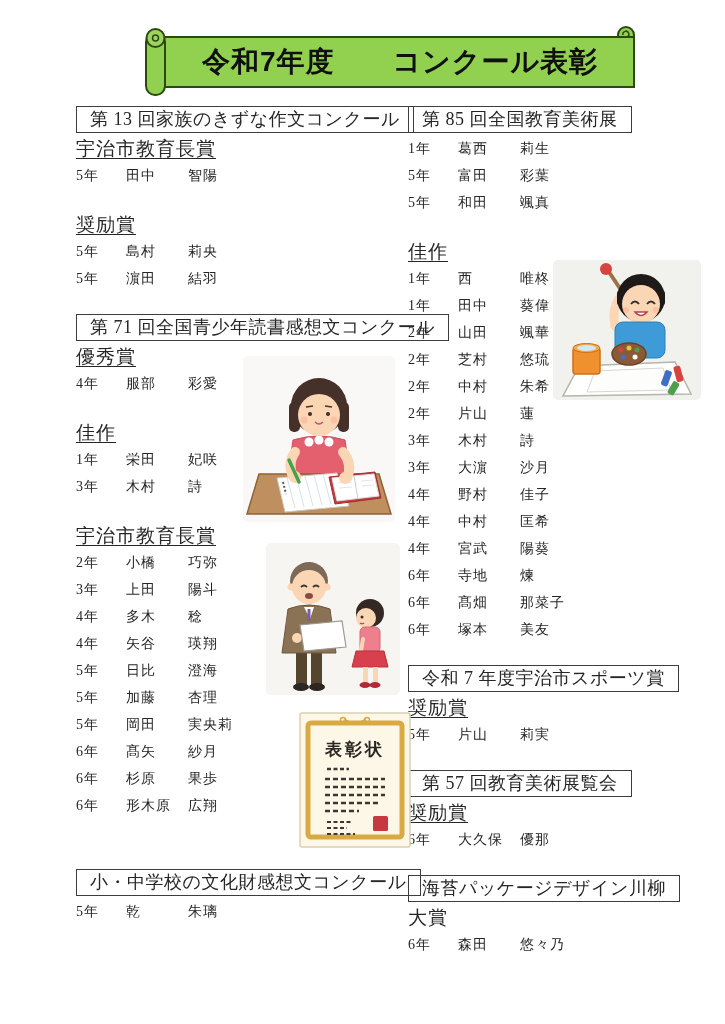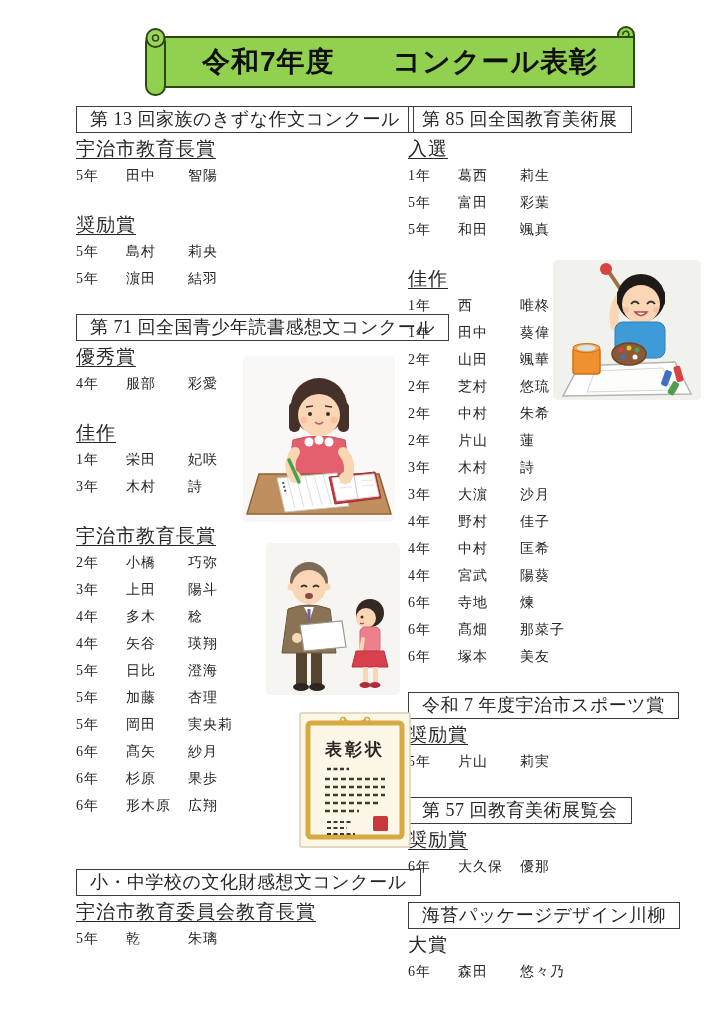--- a/index.html
+++ b/index.html
@@ -152,31 +152,29 @@
             <span class="last">杉原</span>
             <span class="first">果歩</span>
           </div>
           <div class="row">
             <span class="grade">6年</span>
             <span class="last">形木原</span>
             <span class="first">広翔</span>
           </div>
         </div></div>
       <div class="section"><div class="contest-box">小・中学校の文化財感想文コンクール</div><div class="group">
-          <div class="award-label">宇治市教育委員会教育長賞</div>
           <div class="row">
             <span class="grade">5年</span>
             <span class="last">乾</span>
             <span class="first">朱璃</span>
           </div>
         </div></div>
     </div>
   <div class="col col-right">
       <div class="section"><div class="contest-box">第 85 回全国教育美術展</div><div class="group">
-          <div class="award-label">入選</div>
           <div class="row">
             <span class="grade">1年</span>
             <span class="last">葛西</span>
             <span class="first">莉生</span>
           </div>
           <div class="row">
             <span class="grade">5年</span>
             <span class="last">富田</span>
             <span class="first">彩葉</span>
           </div>

